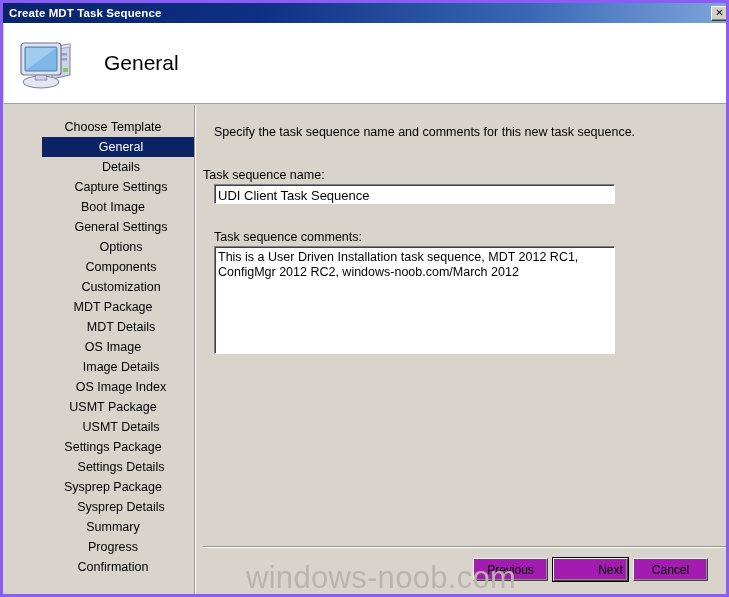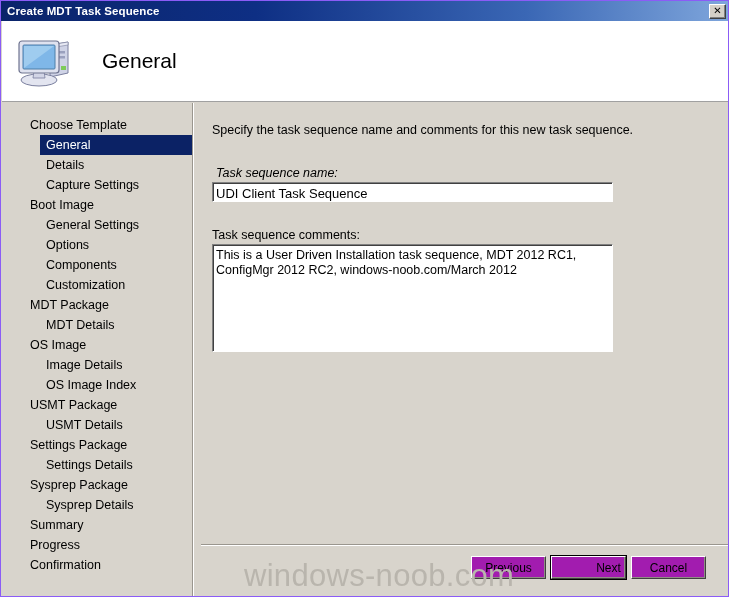--- a/index.html
+++ b/index.html
@@ -9,21 +9,21 @@
   }
   body {
     font-family: "Liberation Sans", sans-serif;
   }
   .window {
     position: relative;
     width: 729px;
     height: 597px;
     box-sizing: border-box;
     background: #d8d4cc;
-    border: 1px solid #8b5cf6;
+    border: 3px solid #8b5cf6;
     overflow: hidden;
   }
 
   
   .titlebar {
     position: absolute;
     left: 0; top: 0;
     width: 729px;
     height: 20px;
     background: linear-gradient(to right, #0a246a 0%, #0e2f84 35%, #3a67b5 72%, #7fa6dc 100%);
@@ -108,20 +108,21 @@
     padding: 12px 0 0 0;
   }
   .nav-item {
     font-size: 12.5px;
     color: #000000;
     line-height: 20px;
     height: 20px;
     padding-left: 28px;
     white-space: nowrap;
     cursor: default;
+    text-align: center;
   }
   .nav-item.child { padding-left: 44px; }
   .nav-item.selected {
     background: #0b2265;
     color: #ffffff;
     margin-left: 38px;
     padding-left: 6px;
     width: 146px;
   }
   .sidebar-sep {
@@ -151,21 +152,21 @@
     left: 11px; top: 20px;
     font-size: 12.5px;
     color: #000000;
     white-space: nowrap;
   }
   .field-label {
     position: absolute;
     font-size: 12.5px;
     color: #000000;
   }
-  .label-name { left: 15px; top: 63px; font-style: italic; }
+  .label-name { left: 0; top: 63px; }
   .label-comments { left: 11px; top: 125px; }
 
   .sunken {
     position: absolute;
     background: #ffffff;
     border-top: 1px solid #808080;
     border-left: 1px solid #808080;
     border-right: 1px solid #ffffff;
     border-bottom: 1px solid #ffffff;
     box-shadow: inset 1px 1px 0 #404040, 1px 1px 0 #d8d4cc;

